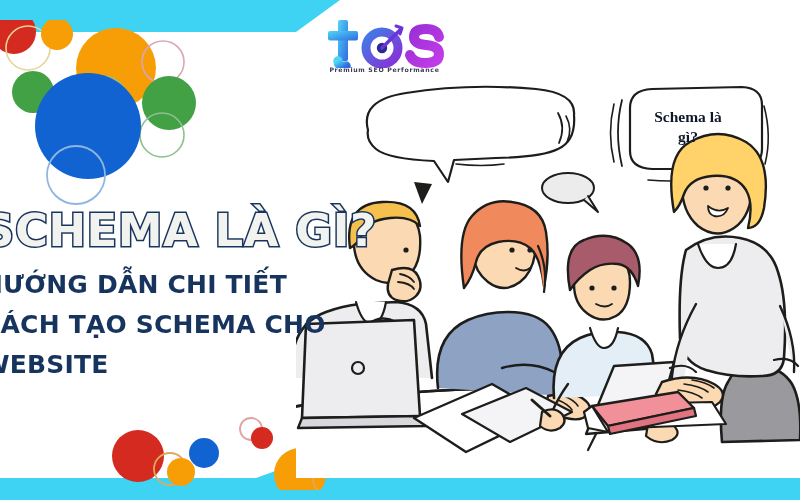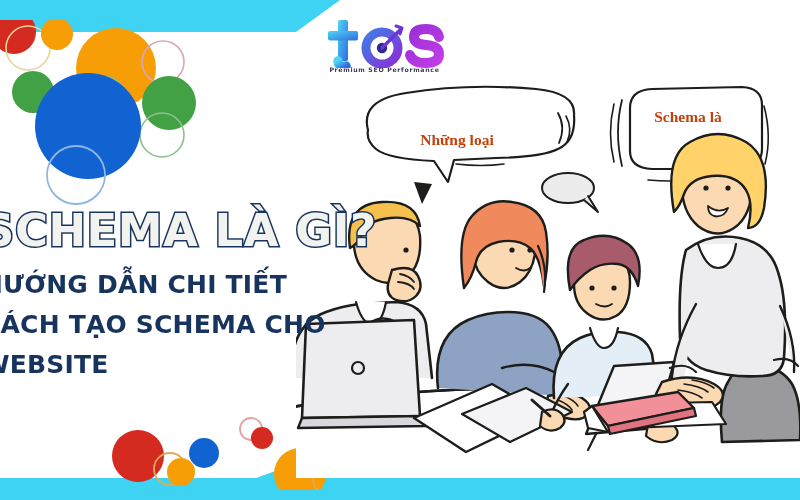--- a/index.html
+++ b/index.html
@@ -56,21 +56,21 @@
     font-weight:bold;
     color:#3b3a55;
   }
 
   
   .bubble-text {
     position:absolute;
     text-align:center;
     font-family:"Liberation Serif", serif;
     font-weight:bold;
-    color:#c2410c;
+    color:#0f172a;
     line-height:1.28;
   }
   #bubble1-text { left:366px; top:130px; width:182px; font-size:15.5px; }
   #bubble2-text { left:618px; top:107px; width:140px; font-size:15.5px; }
 
   
   #illustration { position:absolute; left:296px; top:78px; width:510px; height:400px; }
 </style>
 </head>
 <body>
@@ -279,25 +279,25 @@
         <path d="M296 328 l86 -14 l16 16 l-86 18 Z" fill="#f2909a" stroke="#1d1d1b" stroke-width="2.4"></path>
         <path d="M296 328 l-8 6 l4 16 l20 4 Z" fill="#ffffff" stroke="#1d1d1b" stroke-width="2.2"></path>
         <path d="M312 348 l86 -18 l2 8 l-86 18 Z" fill="#e0737f" stroke="#1d1d1b" stroke-width="2.2"></path>
         <path d="M300 356 l-8 16" stroke="#1d1d1b" stroke-width="2.2"></path>
       </g>
 
     </g>
   </svg>
 
   <div id="bubble1-text" class="bubble-text">
-    <div>Những loại</div>
   </div>
 
   <div id="bubble2-text" class="bubble-text">
     <div>Schema là</div>
+    <div>gì?</div>
   </div>
 
   <div id="headline">
     <div id="title-main">SCHEMA LÀ GÌ?</div>
     <div id="subtitle-lines">
       <div class="title-sub">HƯỚNG DẪN CHI TIẾT</div>
       <div class="title-sub">CÁCH TẠO SCHEMA CHO</div>
       <div class="title-sub">WEBSITE</div>
     </div>
   </div>

